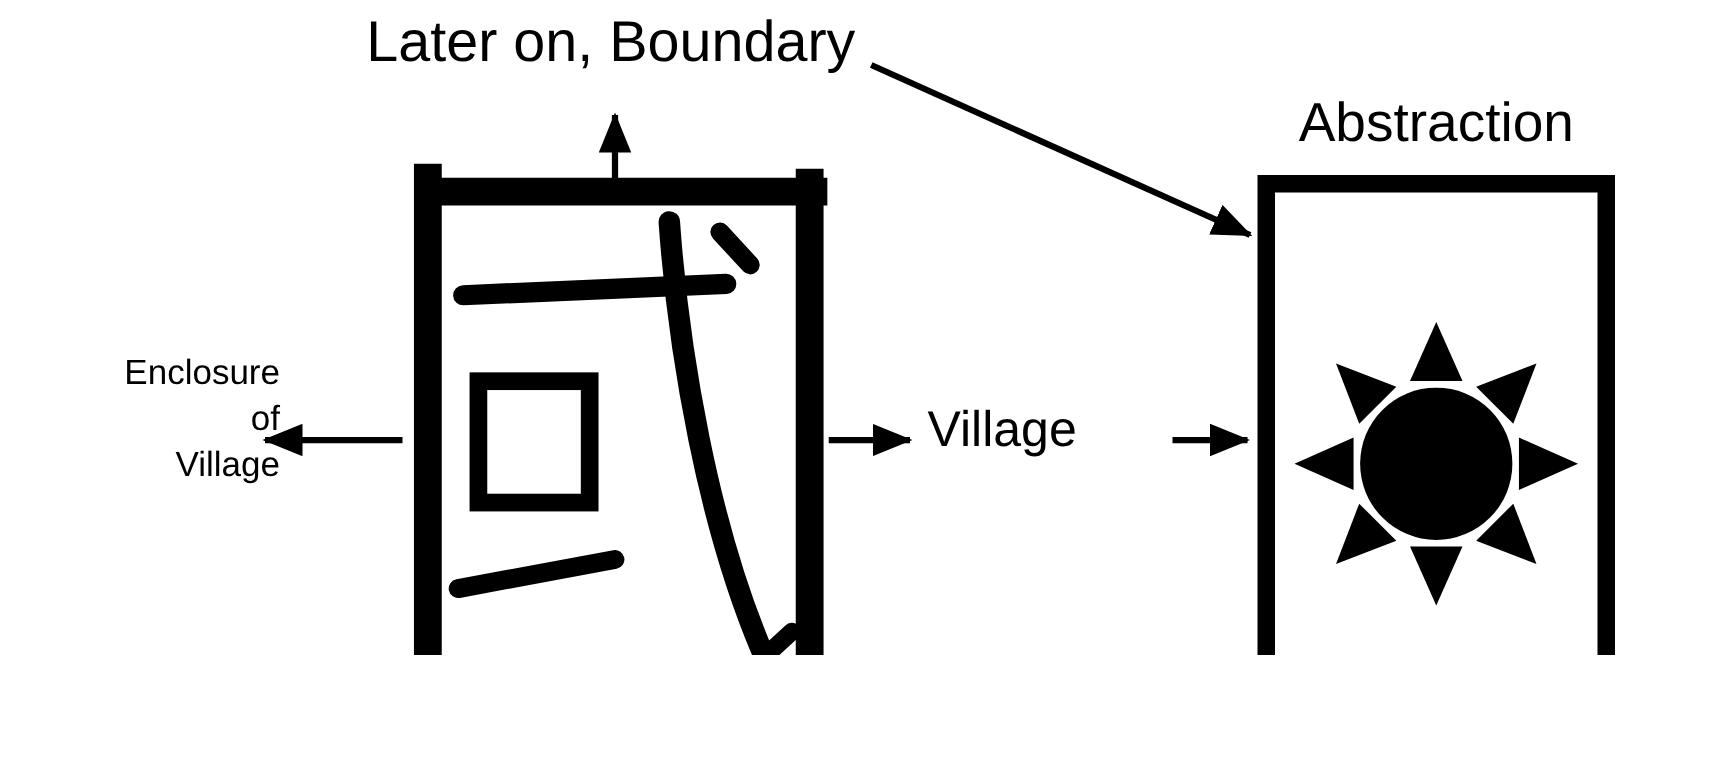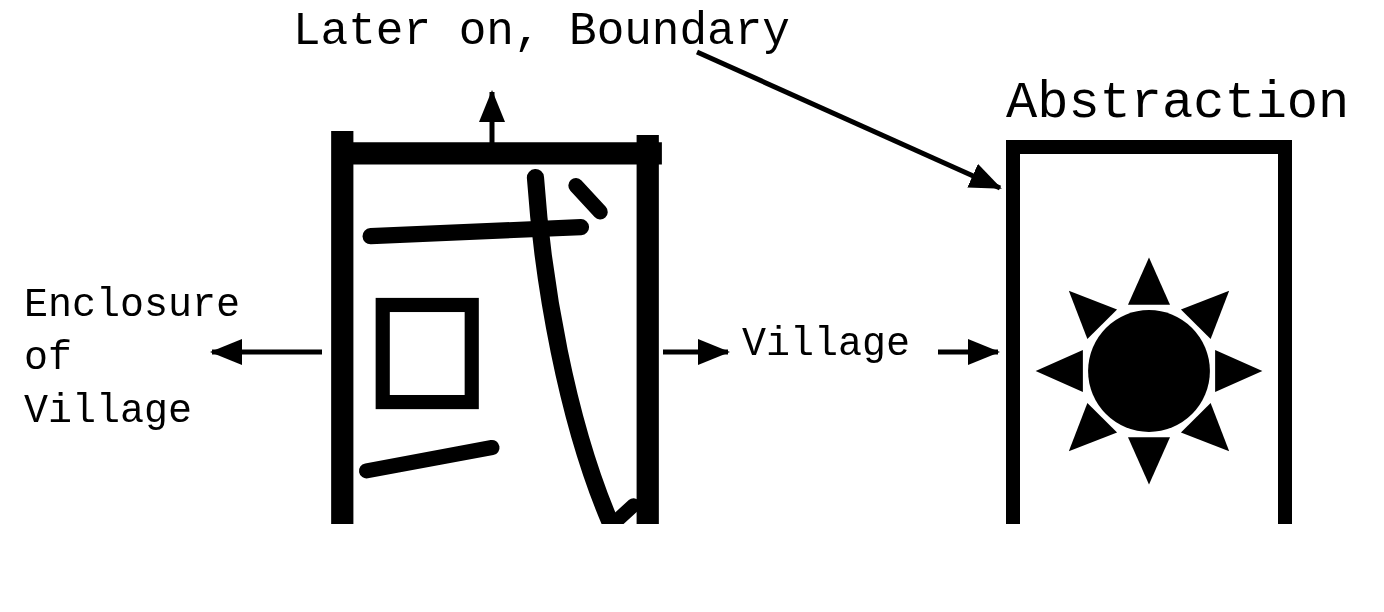--- a/index.html
+++ b/index.html
@@ -1,28 +1,28 @@
 <!DOCTYPE html>
 <html><head>
 <meta charset="utf-8">
 <style>
   html,body{margin:0;padding:0;background:#fff;}
   #canvas{
     position:relative;
     width:1384px;height:524px;
     background:var(--bg,#ffffff);
     color:var(--ink,#000000);
-    font-family:Liberation Mono, monospace;
+    font-family:Liberation Sans, sans-serif;
     overflow:hidden;
   }
   .label{position:absolute;color:var(--ink,#000);}
   .label-top{left:293px;top:6px;font-size:46px;white-space:nowrap;}
-  .label-left{left:24px;top:280px;width:200px;text-align:left;font-size:40px;line-height:1.32;white-space:pre-line;}
+  .label-left{left:24px;top:280px;width:200px;text-align:right;font-size:28px;line-height:1.32;white-space:pre-line;}
   .label-weaponry{left:742px;top:322px;font-size:40px;white-space:nowrap;}
-  .label-abstraction{left:1006px;top:74px;width:286px;text-align:center;font-size:52px;white-space:nowrap;}
+  .label-abstraction{left:1006px;top:74px;width:286px;text-align:center;font-size:44px;white-space:nowrap;}
   .arrows{position:absolute;left:0;top:0;}
   .arrows line{stroke:var(--ink,#000);stroke-width:5;}
   .arrows marker path{fill:var(--ink,#000);}
   .char{position:absolute;left:318px;top:126px;width:354px;height:452px;}
   .char svg{display:block;width:100%;height:100%;}
   .char .frame{stroke:var(--ink,#000);fill:none;}
   .char .stroke{stroke:var(--ink,#000);fill:none;}
   .sr{position:absolute;width:1px;height:1px;overflow:hidden;clip:rect(0 0 0 0);white-space:nowrap;}
   .abox{
     position:absolute;left:1006px;top:140px;width:286px;height:462px;

